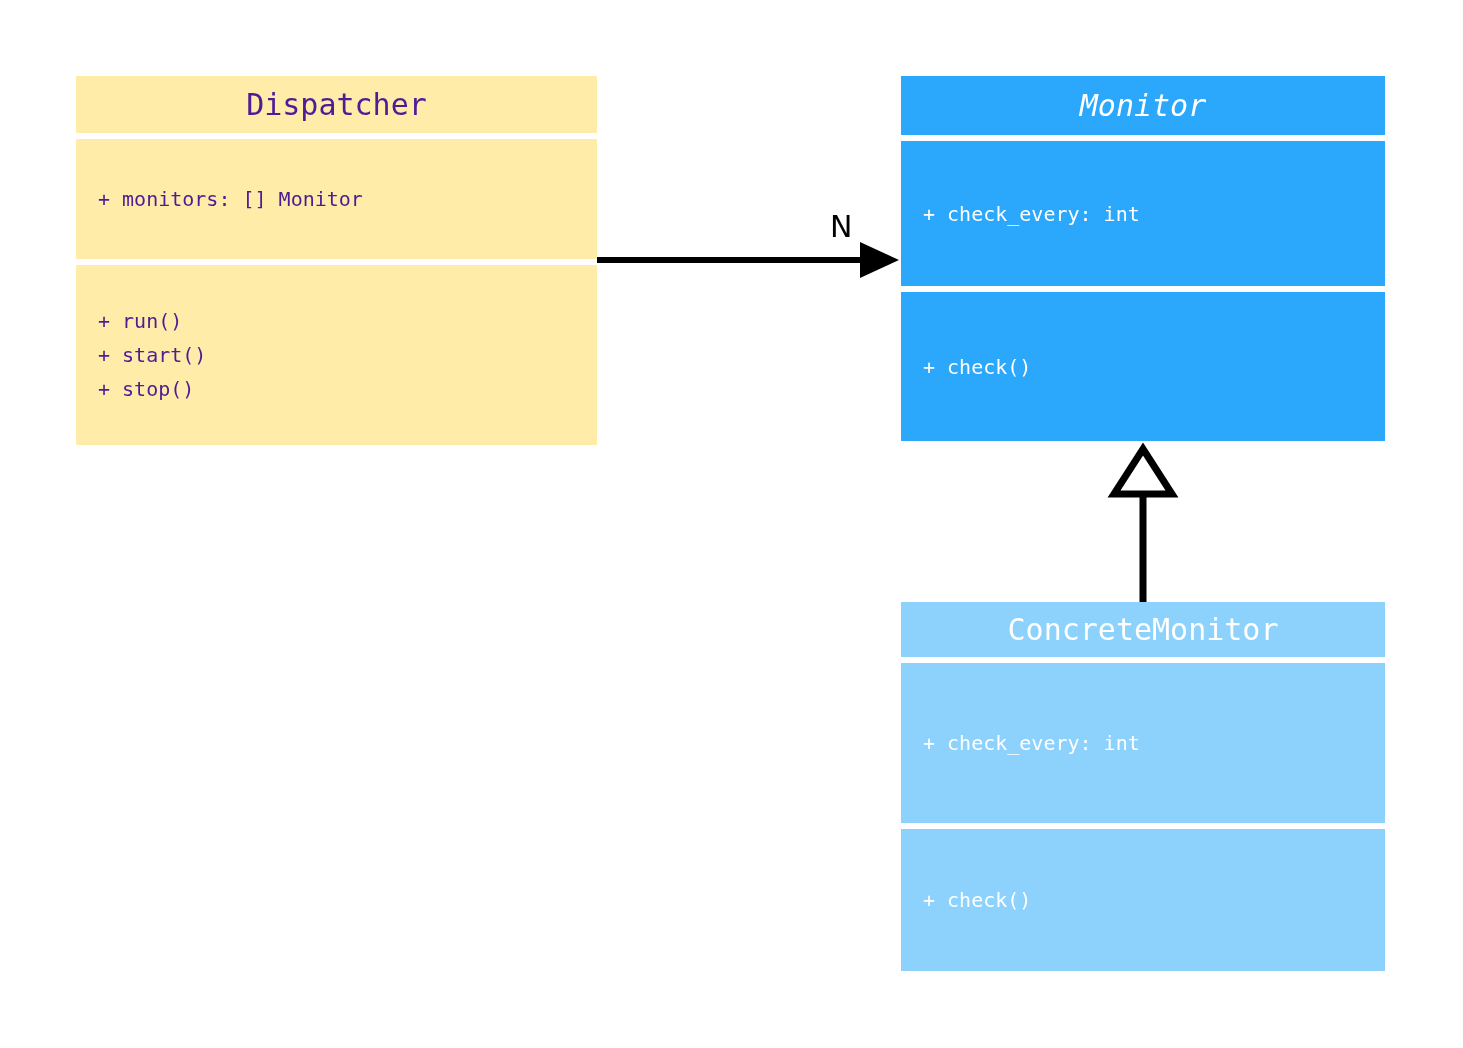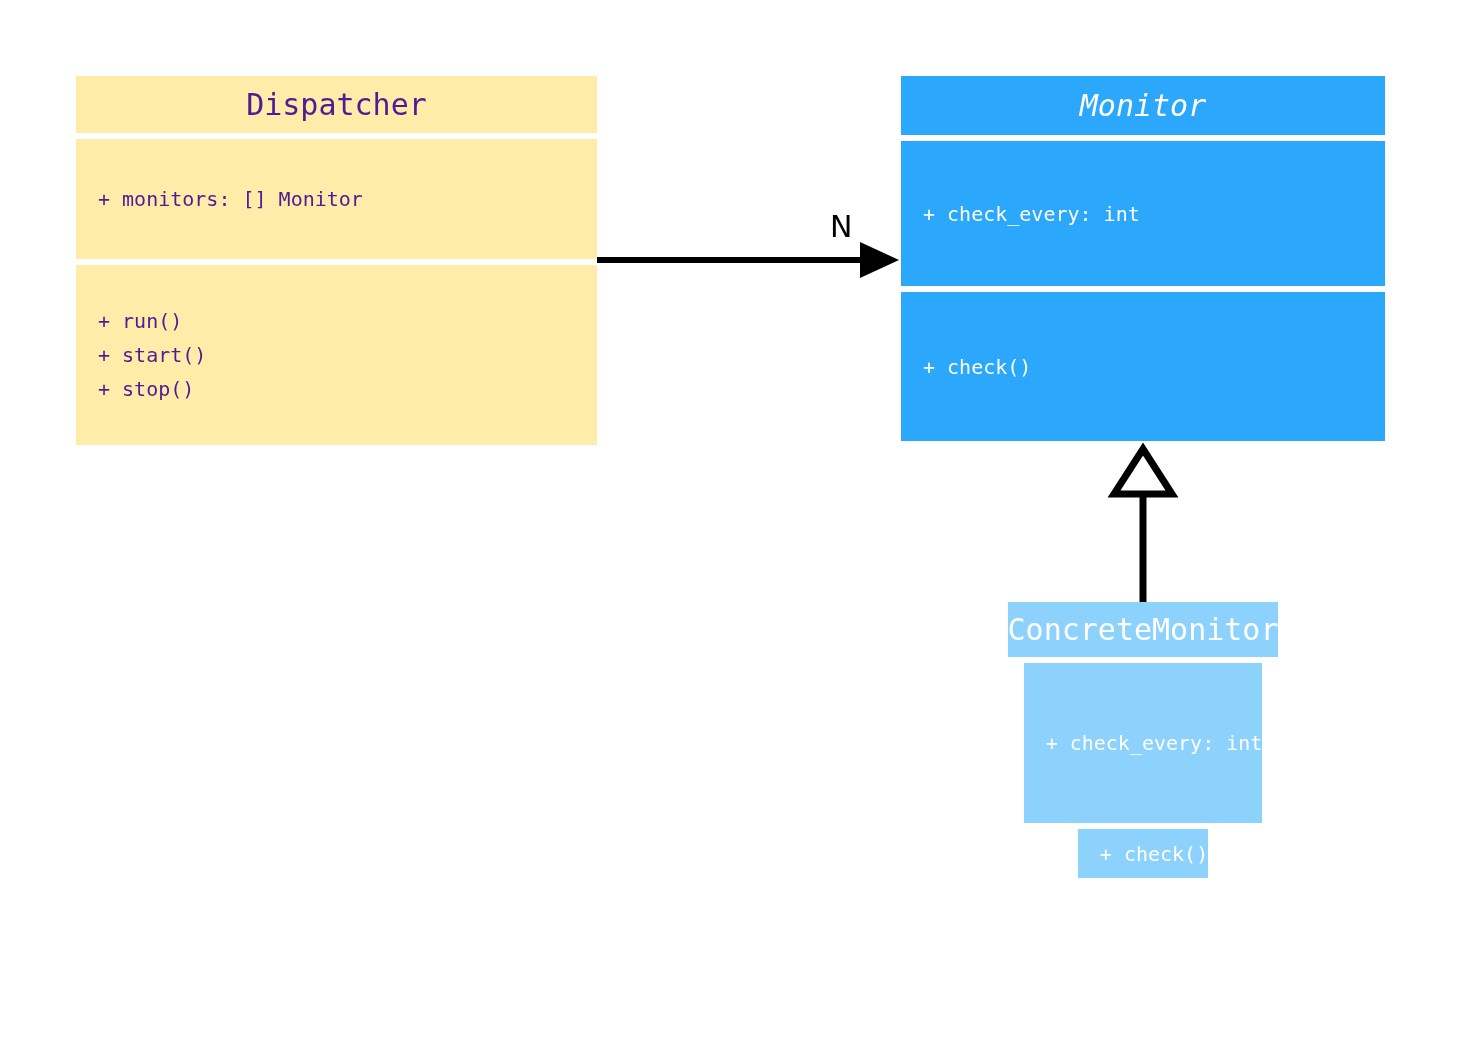--- a/index.html
+++ b/index.html
@@ -95,22 +95,21 @@
   #class-monitor .gap-1 { flex: 0 0 6px; }
   #class-monitor .attrs  { flex: 0 0 145px; }
   #class-monitor .gap-2 { flex: 0 0 6px; }
   #class-monitor .ops    { flex: 1 1 auto; }
 
   
   #class-concretemonitor {
     left: 901px;
     top: 602px;
     width: 484px;
-    height: 276px;
-    align-items: center;
+    height: 369px;
   }
   #class-concretemonitor .uml-compartment {
     background: #8cd2fd;
     color: #ffffff;
   }
   #class-concretemonitor .uml-title {
     flex: 0 0 55px;
   }
   #class-concretemonitor .gap-1 { flex: 0 0 6px; }
   #class-concretemonitor .attrs  { flex: 0 0 160px; }

